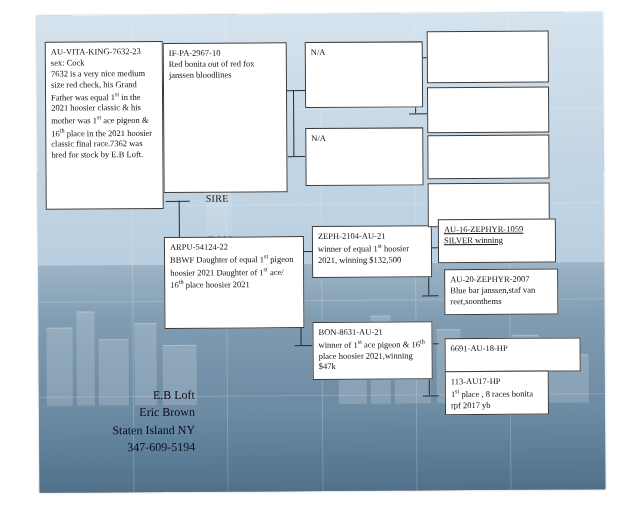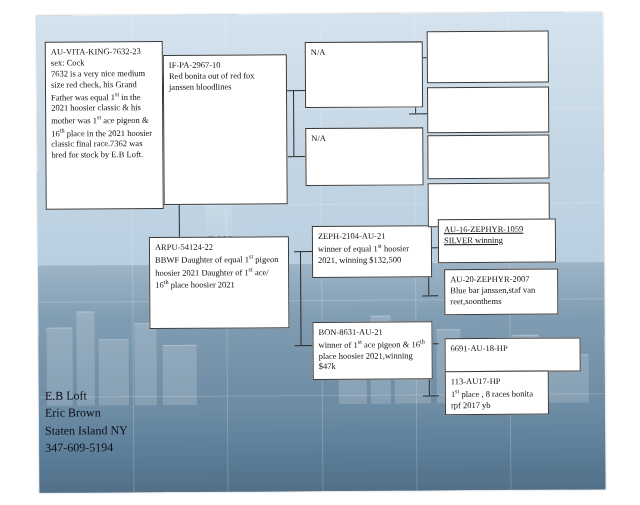--- a/index.html
+++ b/index.html
@@ -55,20 +55,21 @@
     letter-spacing:0.3px;
   }
   .owner{
     position:absolute;
     left:6px; top:372px;
     width:150px;
     font-size:12px;
     line-height:1.45;
     color:#0d0d1a;
     font-family:"Liberation Serif", serif;
+    text-align:right;
   }
   .owner span{display:block;}
   sup{font-size:6.2px;vertical-align:super;}
 </style>
 </head>
 <body>
 
 <div id="sheet">
 
   <div class="photo-band sky"></div>
@@ -126,26 +127,26 @@
 
   <div class="label" style="left:168px;top:178px;">SIRE</div>
   <div class="label" style="left:170px;top:219px;">DAM</div>
 
   <div class="box" style="left:8px;top:26px;width:118px;height:168px;">
     <span class="ttl">AU-VITA-KING-7632-23</span>
     <span class="ln">sex: Cock</span>
     <span class="ln">7632 is a very nice medium size red check, his Grand Father was equal 1<sup>st</sup> in the 2021 hoosier classic &amp; his mother was 1<sup>st</sup> ace pigeon &amp; 16<sup>th</sup> place in the 2021 hoosier classic final race.7362 was bred for stock by E.B Loft.</span>
   </div>
 
-  <div class="box" style="left:126px;top:40px;width:124px;height:150px;">
+  <div class="box" style="left:126px;top:28px;width:124px;height:150px;">
     <span class="ttl">IF-PA-2967-10</span>
     <span class="ln">Red bonita out of red fox janssen bloodlines</span>
   </div>
 
-  <div class="box" style="left:111px;top:222px;width:140px;height:92px;">
+  <div class="box" style="left:126px;top:222px;width:140px;height:92px;">
     <span class="ttl">ARPU-54124-22</span>
     <span class="ln">BBWF Daughter of equal 1<sup>st</sup> pigeon hoosier 2021 Daughter of 1<sup>st</sup> ace/ 16<sup>th</sup> place hoosier 2021</span>
   </div>
 
   <div class="box" style="left:268px;top:28px;width:118px;height:66px;">
     <span class="ttl">N/A</span>
   </div>
   <div class="box" style="left:268px;top:114px;width:118px;height:58px;">
     <span class="ttl">N/A</span>
   </div>

